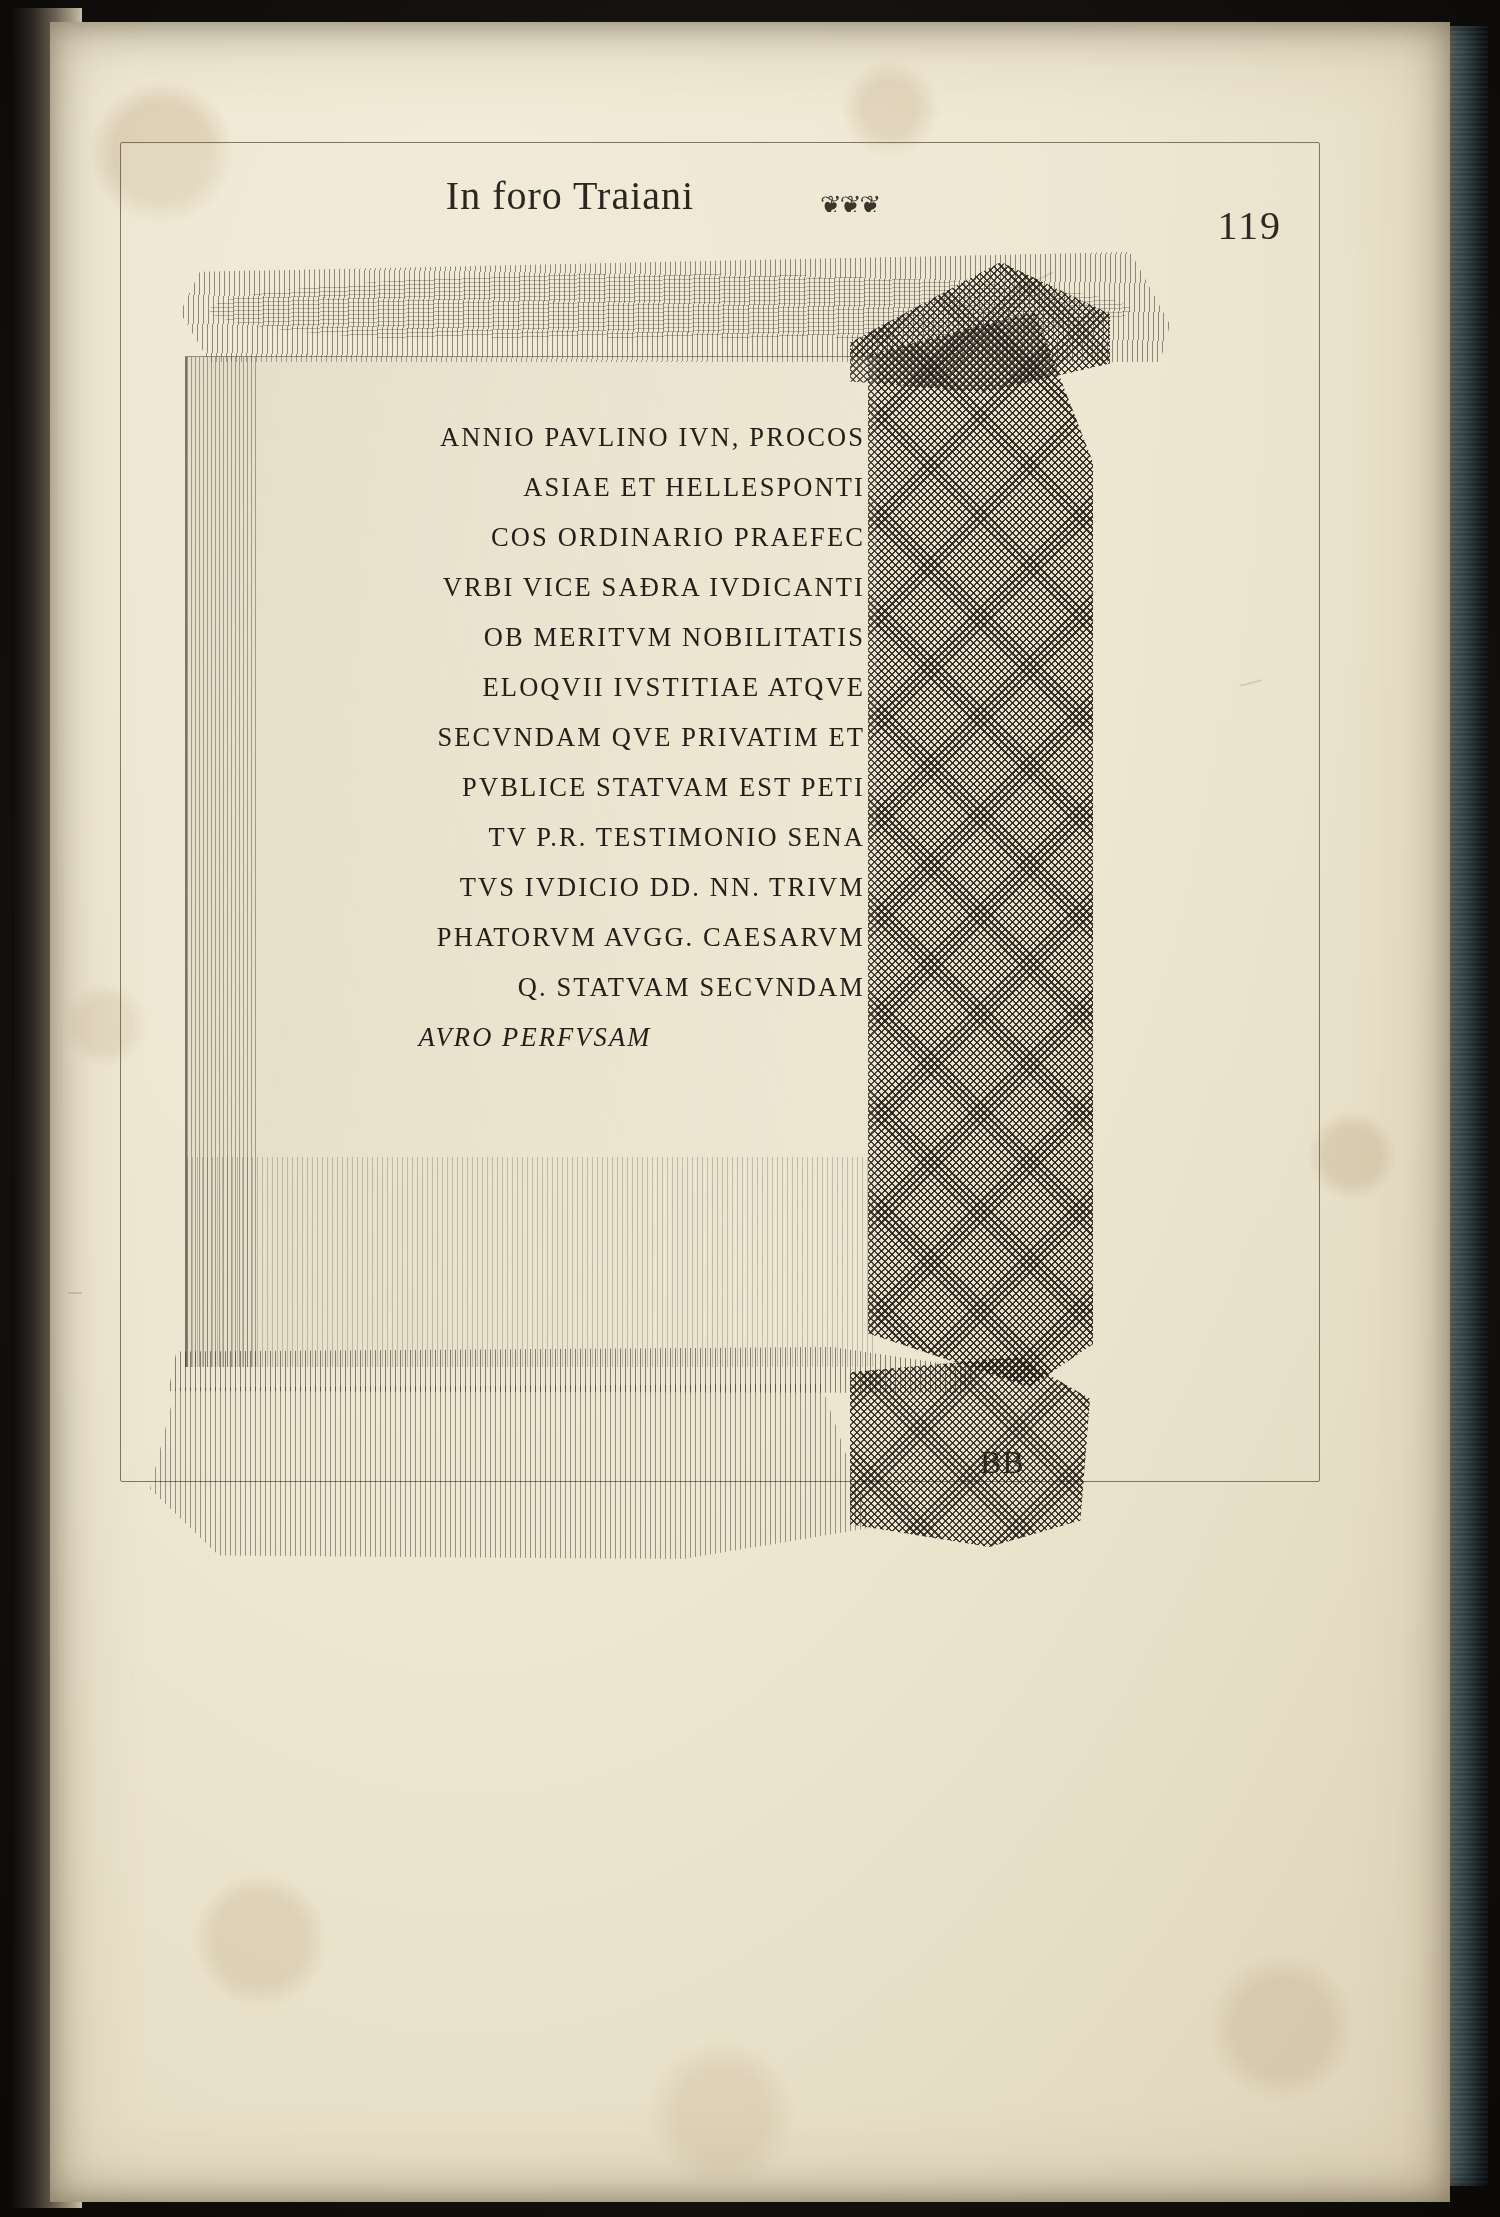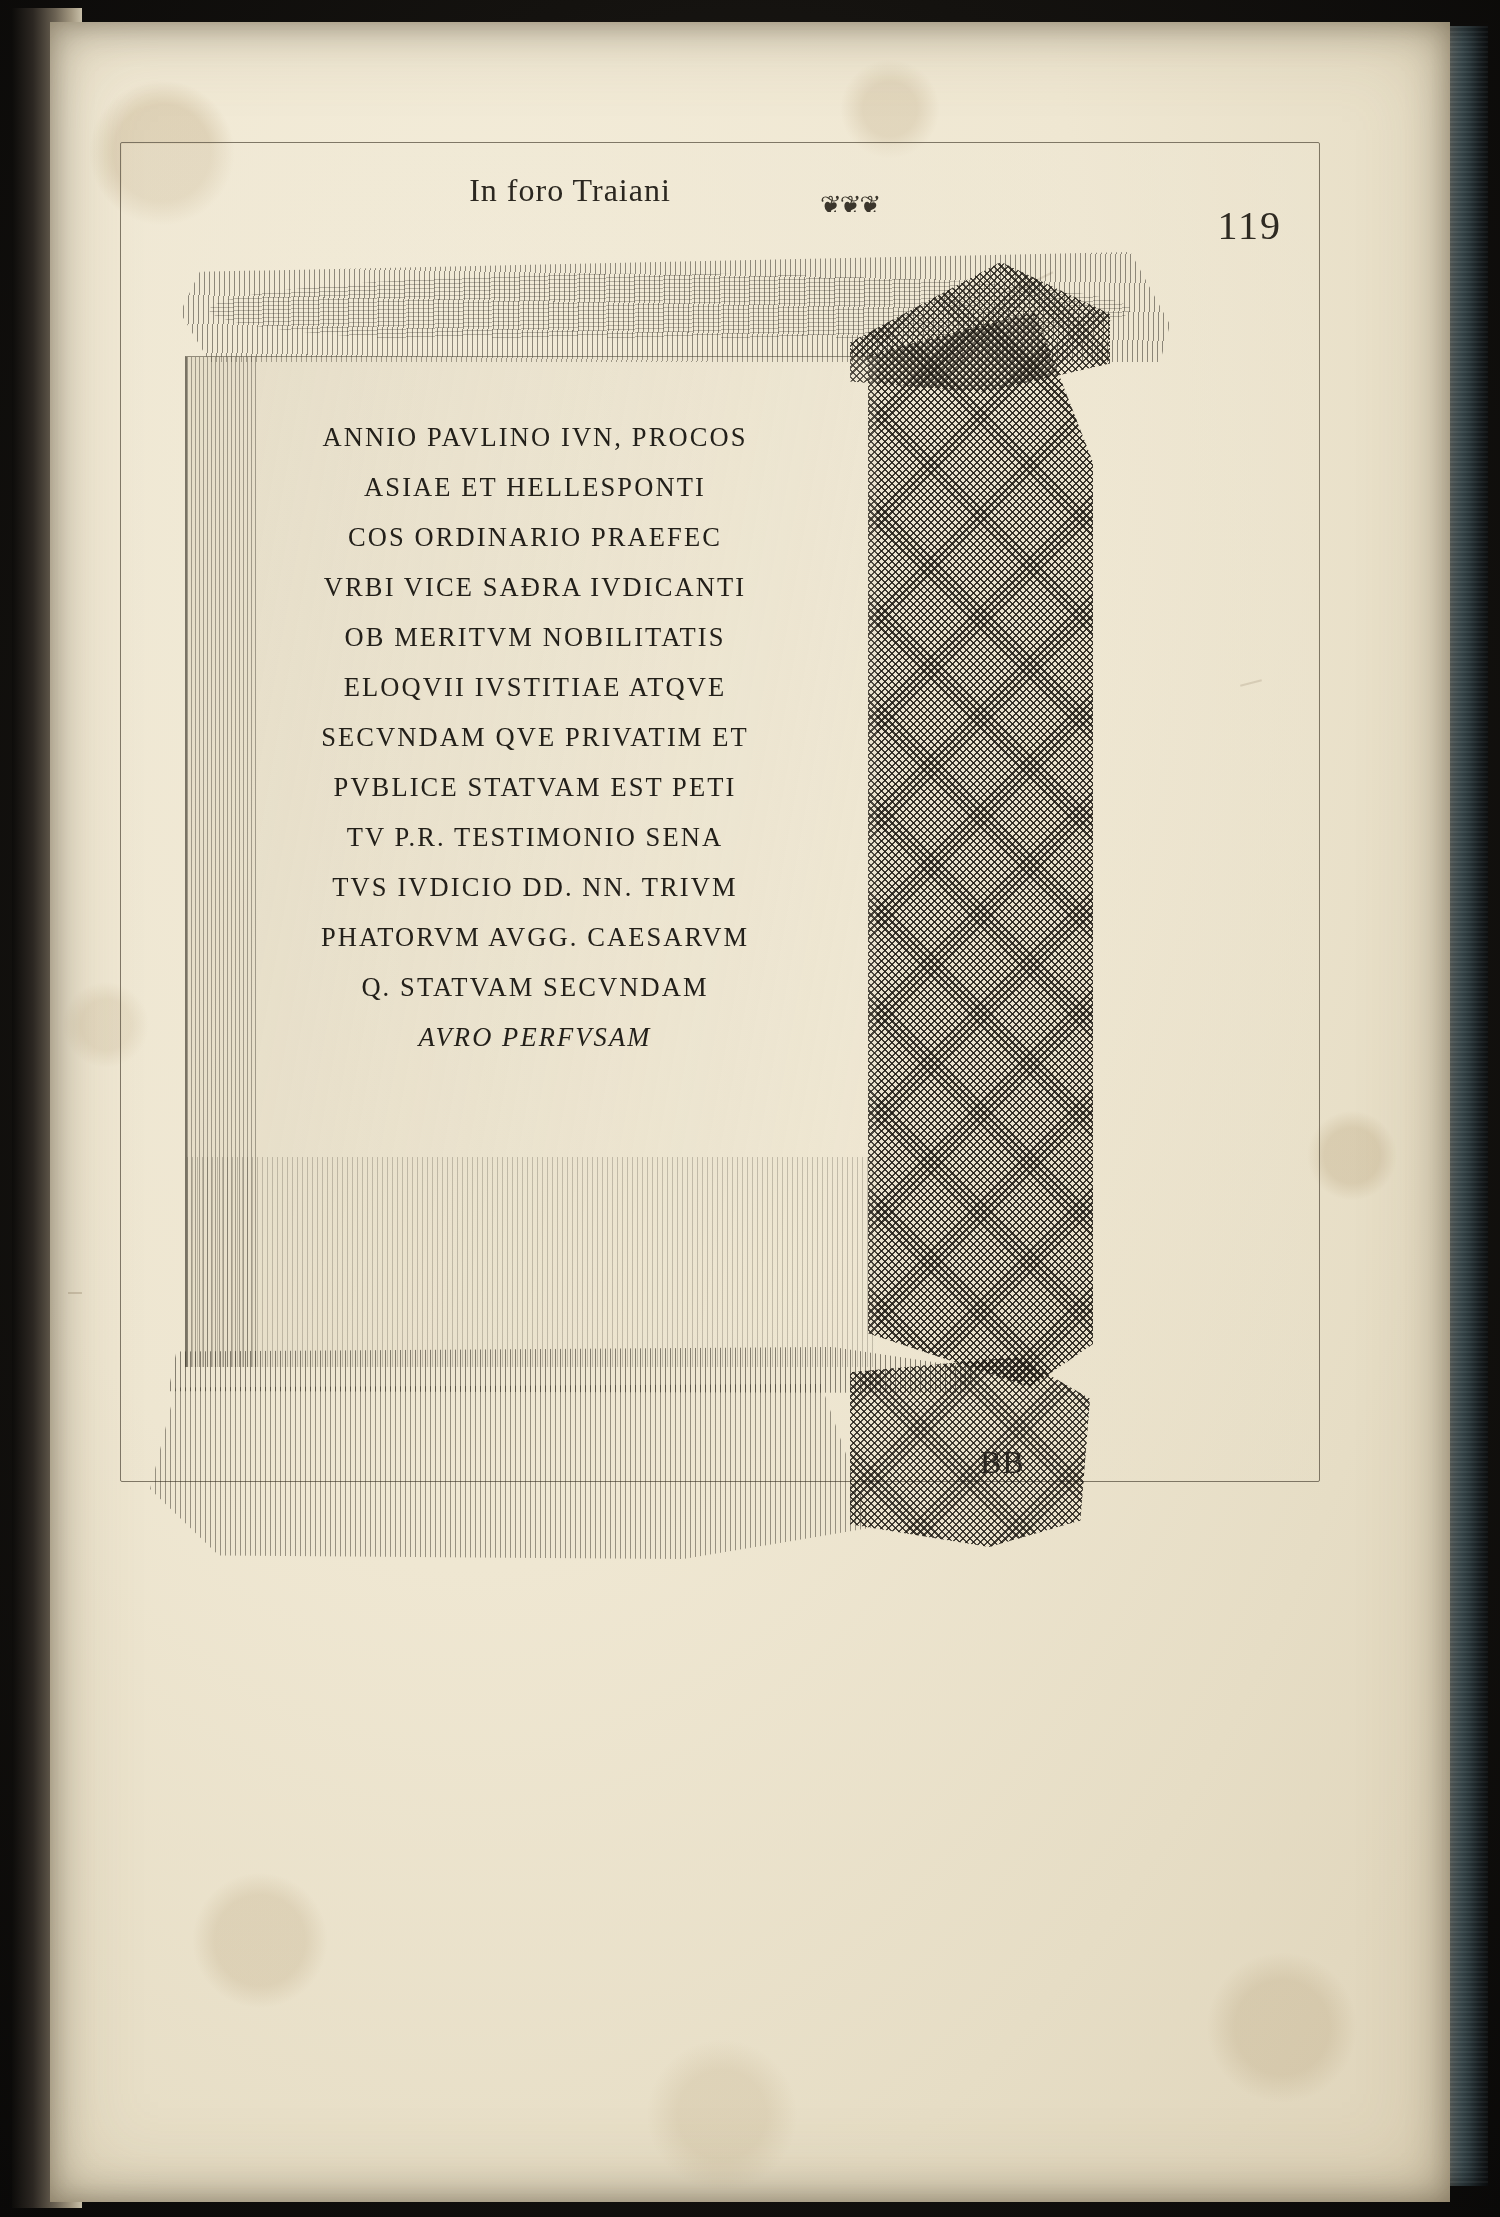--- a/index.html
+++ b/index.html
@@ -129,21 +129,21 @@
   }
 
   
   .plate-title {
     position: absolute;
     left: 0;
     top: 30px;
     width: 900px;
     text-align: center;
     font-family: "Liberation Serif", serif;
-    font-size: 32px;
+    font-size: 40px;
     color: #2b2720;
     letter-spacing: 1px;
     font-style: normal;
   }
   .title-flourish {
     position: absolute;
     left: 700px;
     top: 48px;
     width: 120px;
     height: 22px;
@@ -300,21 +300,21 @@
   .inscription .line {
     font-family: "Liberation Serif", serif;
     font-size: 26.5px;
     letter-spacing: 2.1px;
     color: #23201a;
     height: 50px;
     line-height: 50px;
     white-space: nowrap;
   }
   .inscription .line.center { text-align: center; font-style: italic; }
-  .inscription .line.left   { text-align: center; }
+  .inscription .line.left   { text-align: right; }
 
   
   .engraver-mark {
     position: absolute;
     left: 830px;
     top: 1180px;
     font-family: "Liberation Serif", serif;
     font-size: 32px;
     letter-spacing: 1px;
     color: #2a2620;

